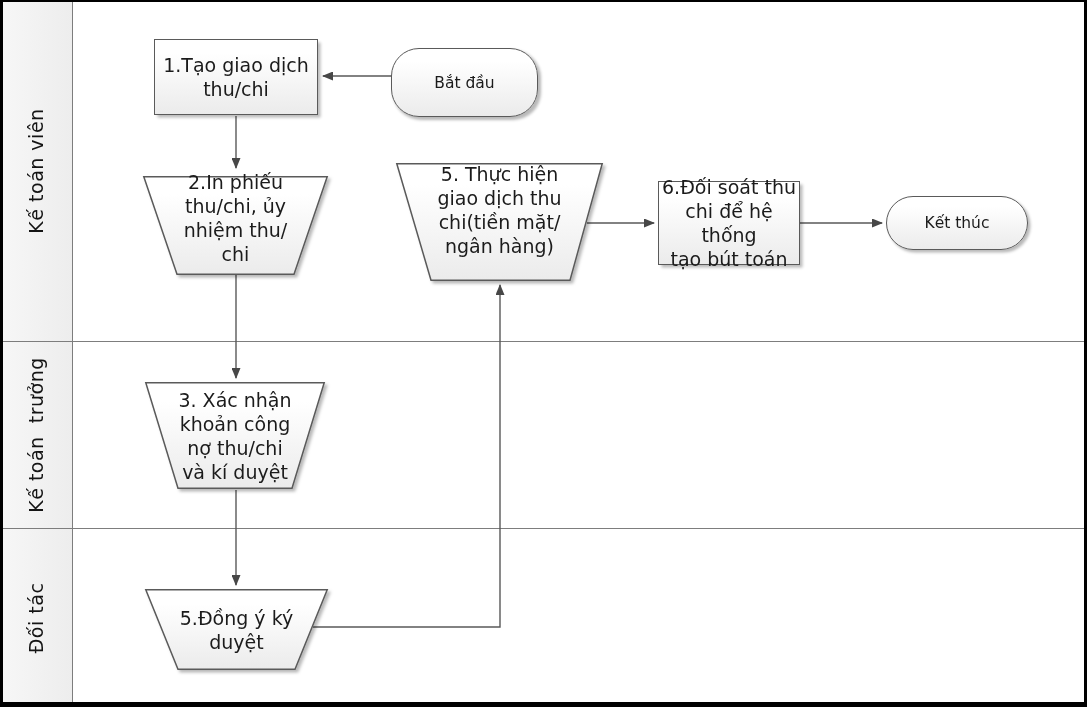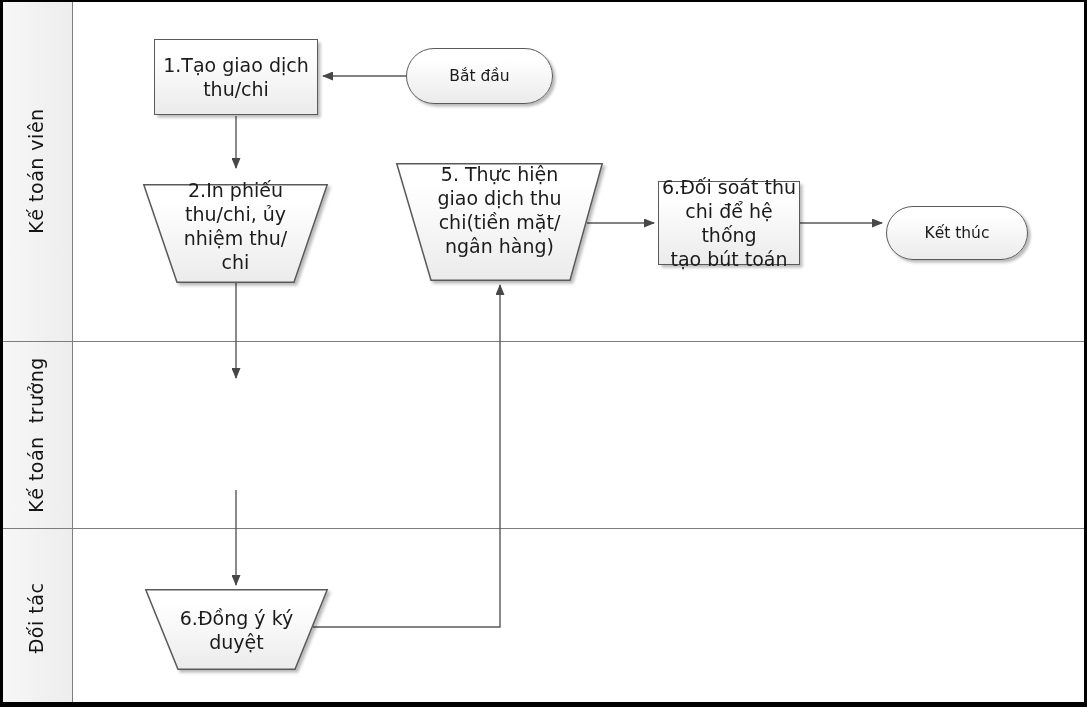--- a/index.html
+++ b/index.html
@@ -107,66 +107,75 @@
       <line x1="414" y1="76" x2="323" y2="76" marker-end="url(#arrow)"></line>
       <line x1="236" y1="116" x2="236" y2="168" marker-end="url(#arrow)"></line>
       <line x1="236" y1="271" x2="236" y2="378" marker-end="url(#arrow)"></line>
       <line x1="236" y1="490" x2="236" y2="585" marker-end="url(#arrow)"></line>
       <polyline points="313,627 500,627 500,285" marker-end="url(#arrow)"></polyline>
       <line x1="587" y1="223" x2="654" y2="223" marker-end="url(#arrow)"></line>
       <line x1="800" y1="223" x2="882" y2="223" marker-end="url(#arrow)"></line>
     </g>
   </svg>
 
-  <div class="node terminator" style="left:406px; top:48px; width:147px; height:56px;">
+  <div class="node terminator" style="left:391px; top:48px; width:147px; height:69px;">
     <div class="shape-css"></div>
     <div class="node-label">Bắt đầu</div>
   </div>
 
   <div class="node" style="left:154px; top:39px; width:164px; height:76px;">
     <div class="shape-css"></div>
     <div class="node-label">1.Tạo giao dịch
 thu/chi</div>
   </div>
 
-  <div class="node" style="left:143px; top:184px; width:185px; height:84px;">
+  <div class="node" style="left:143px; top:176px; width:185px; height:84px;">
     <svg class="shape-svg" width="185" height="99" viewBox="0 0 185 99">
       <polygon points="0.8,0.8 184.2,0.8 151,98.2 34,98.2" fill="url(#nodeGrad)" stroke="#5a5a5a" stroke-width="1.5" filter="url(#nodeShadow)"></polygon>
     </svg>
     <div class="node-label">2.In phiếu
 thu/chi, ủy
 nhiệm thu/
 chi</div>
   </div>
 
+  <div class="node" style="left:145px; top:382px; width:180px; height:107px;">
+    <svg class="shape-svg" width="180" height="107" viewBox="0 0 180 107">
+      <polygon points="0.8,0.8 179.2,0.8 147,106.2 33,106.2" fill="url(#nodeGrad)" stroke="#5a5a5a" stroke-width="1.5" filter="url(#nodeShadow)"></polygon>
+    </svg>
+    <div class="node-label">3. Xác nhận
+khoản công
+nợ thu/chi
+và kí duyệt</div>
+  </div>
 
   <div class="node" style="left:145px; top:589px; width:183px; height:81px;">
     <svg class="shape-svg" width="183" height="81" viewBox="0 0 183 81">
       <polygon points="0.8,0.8 182.2,0.8 150,80.2 33,80.2" fill="url(#nodeGrad)" stroke="#5a5a5a" stroke-width="1.5" filter="url(#nodeShadow)"></polygon>
     </svg>
-    <div class="node-label">6.Đồng ý ký
+    <div class="node-label">5.Đồng ý ký
 duyệt</div>
   </div>
 
   <div class="node" style="left:396px; top:163px; width:207px; height:94px;">
     <svg class="shape-svg" width="207" height="118" viewBox="0 0 207 118">
       <polygon points="0.8,0.8 206.2,0.8 174,117.2 35,117.2" fill="url(#nodeGrad)" stroke="#5a5a5a" stroke-width="1.5" filter="url(#nodeShadow)"></polygon>
     </svg>
     <div class="node-label">5. Thực hiện
 giao dịch thu
 chi(tiền mặt/
 ngân hàng)</div>
   </div>
 
   <div class="node" style="left:658px; top:181px; width:142px; height:84px;">
     <div class="shape-css"></div>
     <div class="node-label">6.Đối soát thu
 chi để hệ thống
 tạo bút toán</div>
   </div>
 
-  <div class="node terminator" style="left:886px; top:196px; width:142px; height:54px;margin-top:10px;">
+  <div class="node terminator" style="left:886px; top:196px; width:142px; height:54px;">
     <div class="shape-css"></div>
     <div class="node-label">Kết thúc</div>
   </div>
 
   <div class="frame"></div>
 </div>
 
 </body></html>

